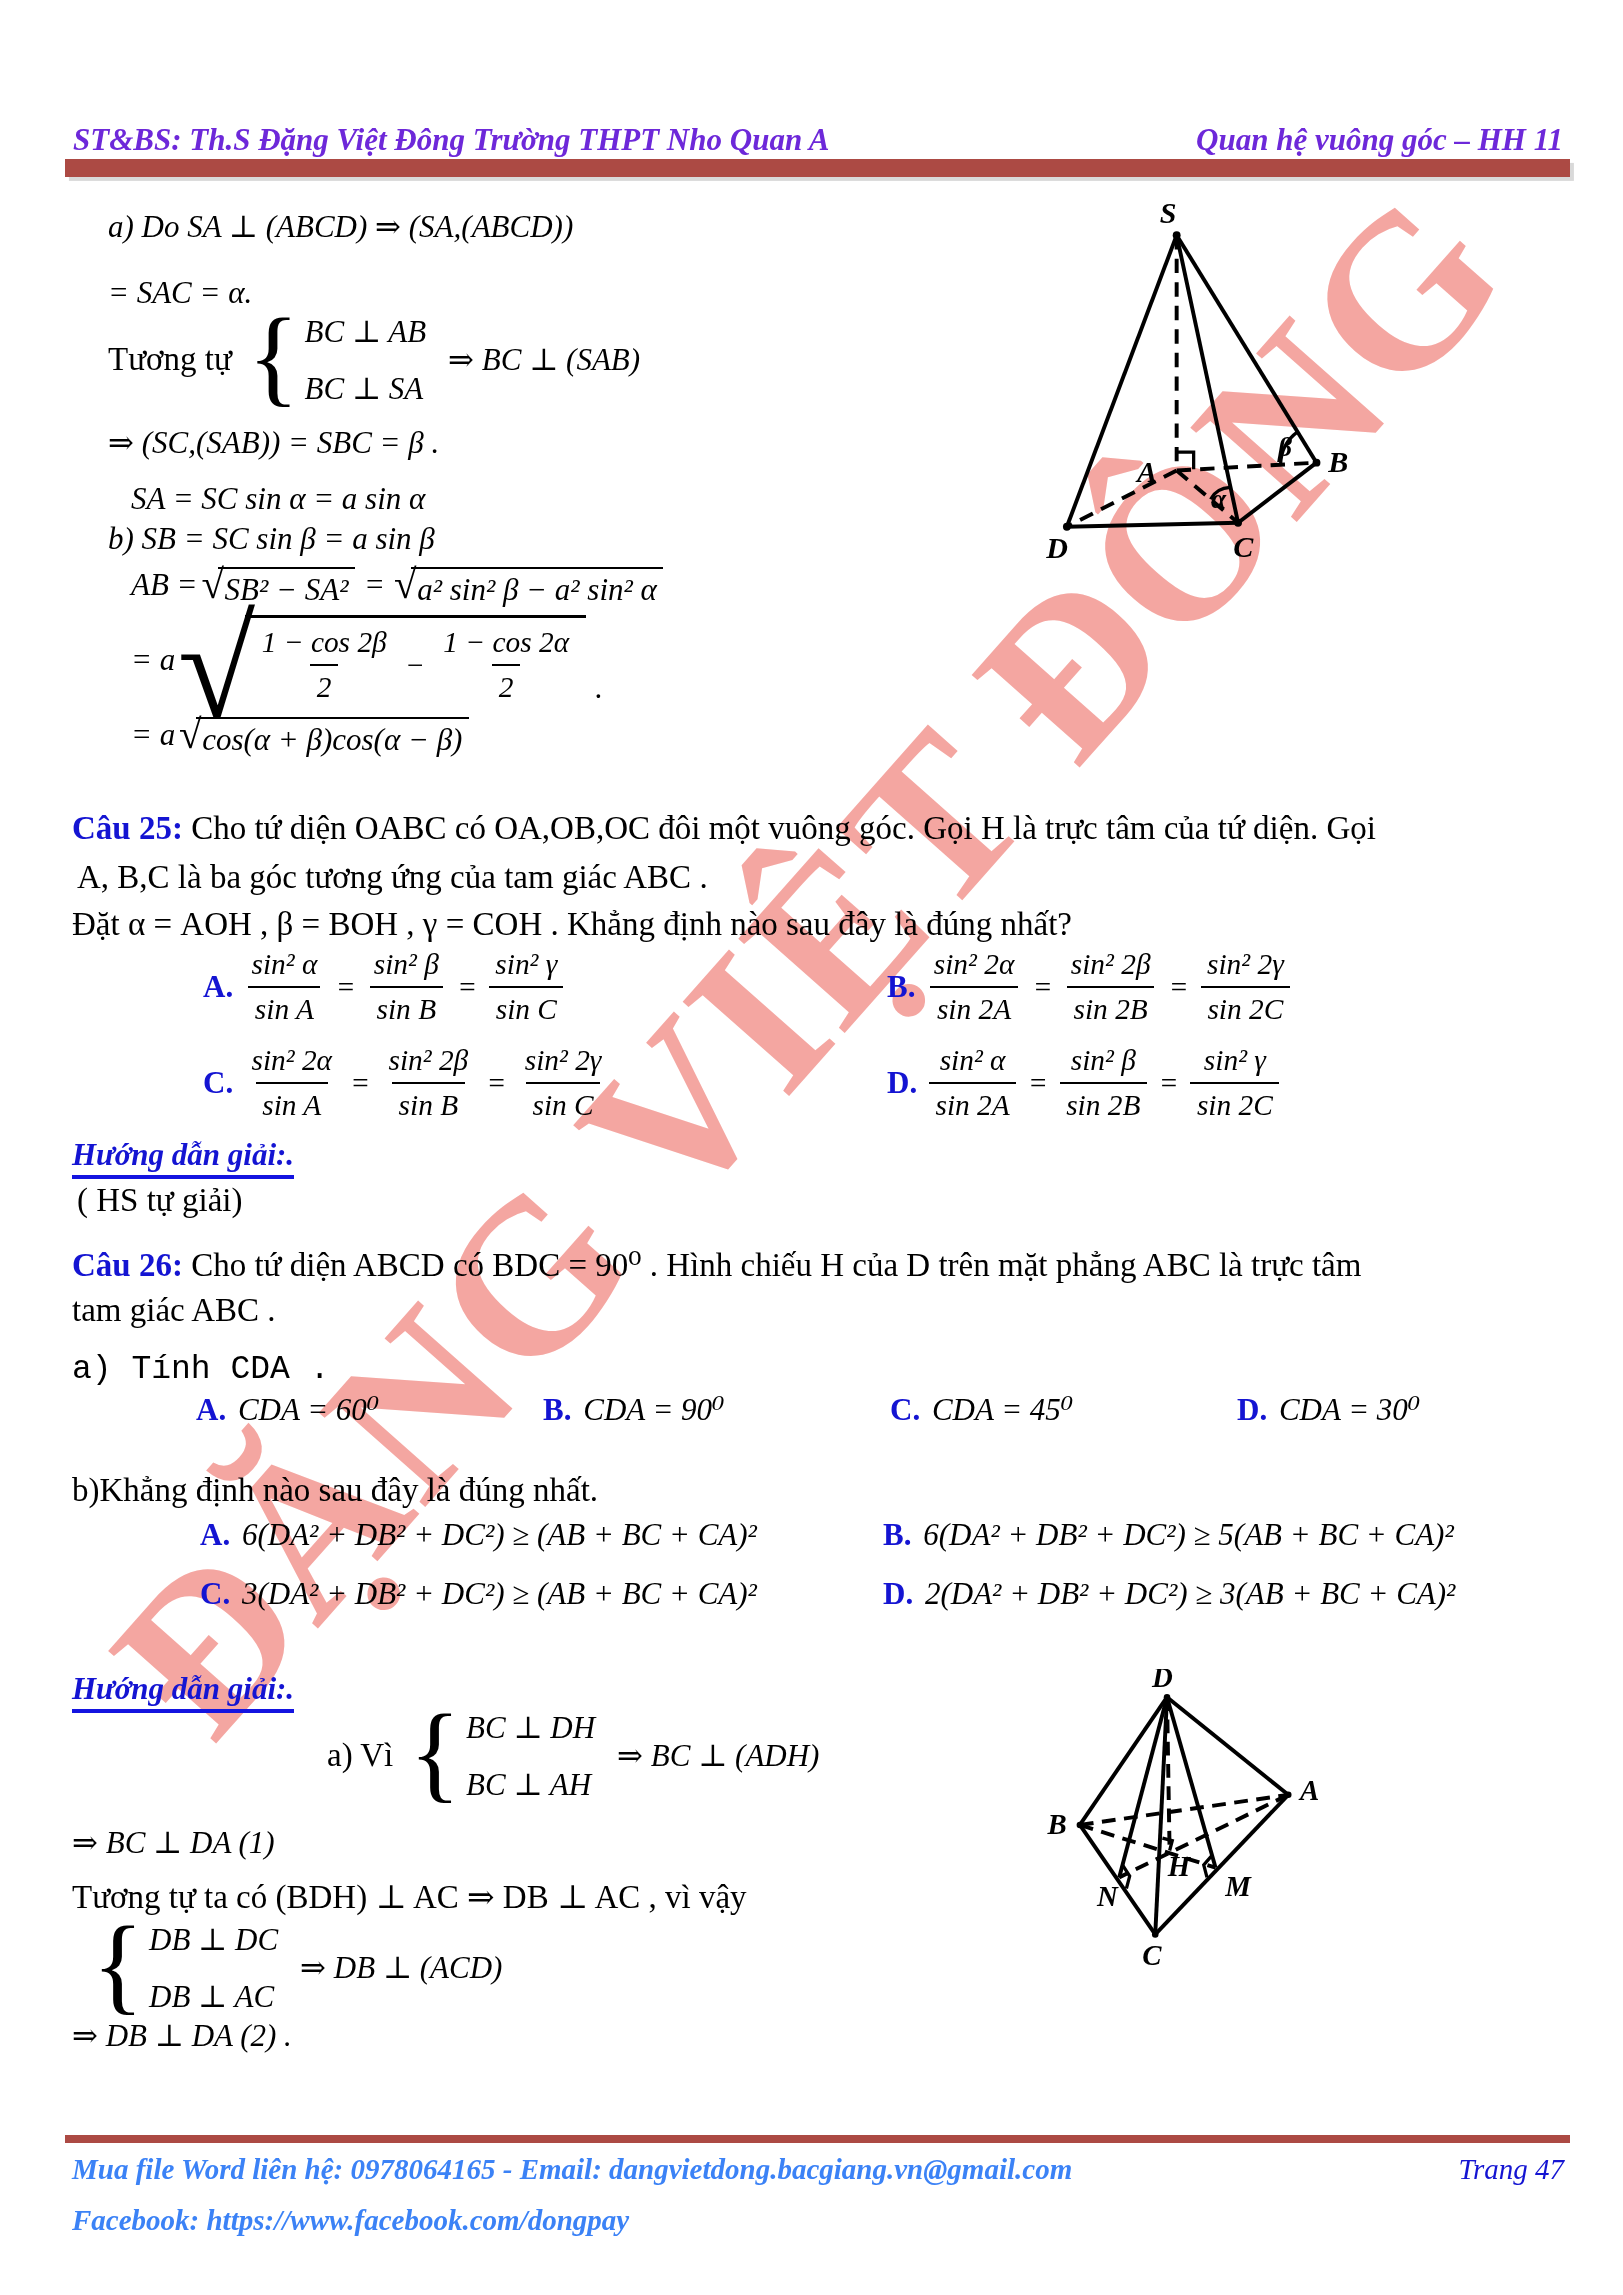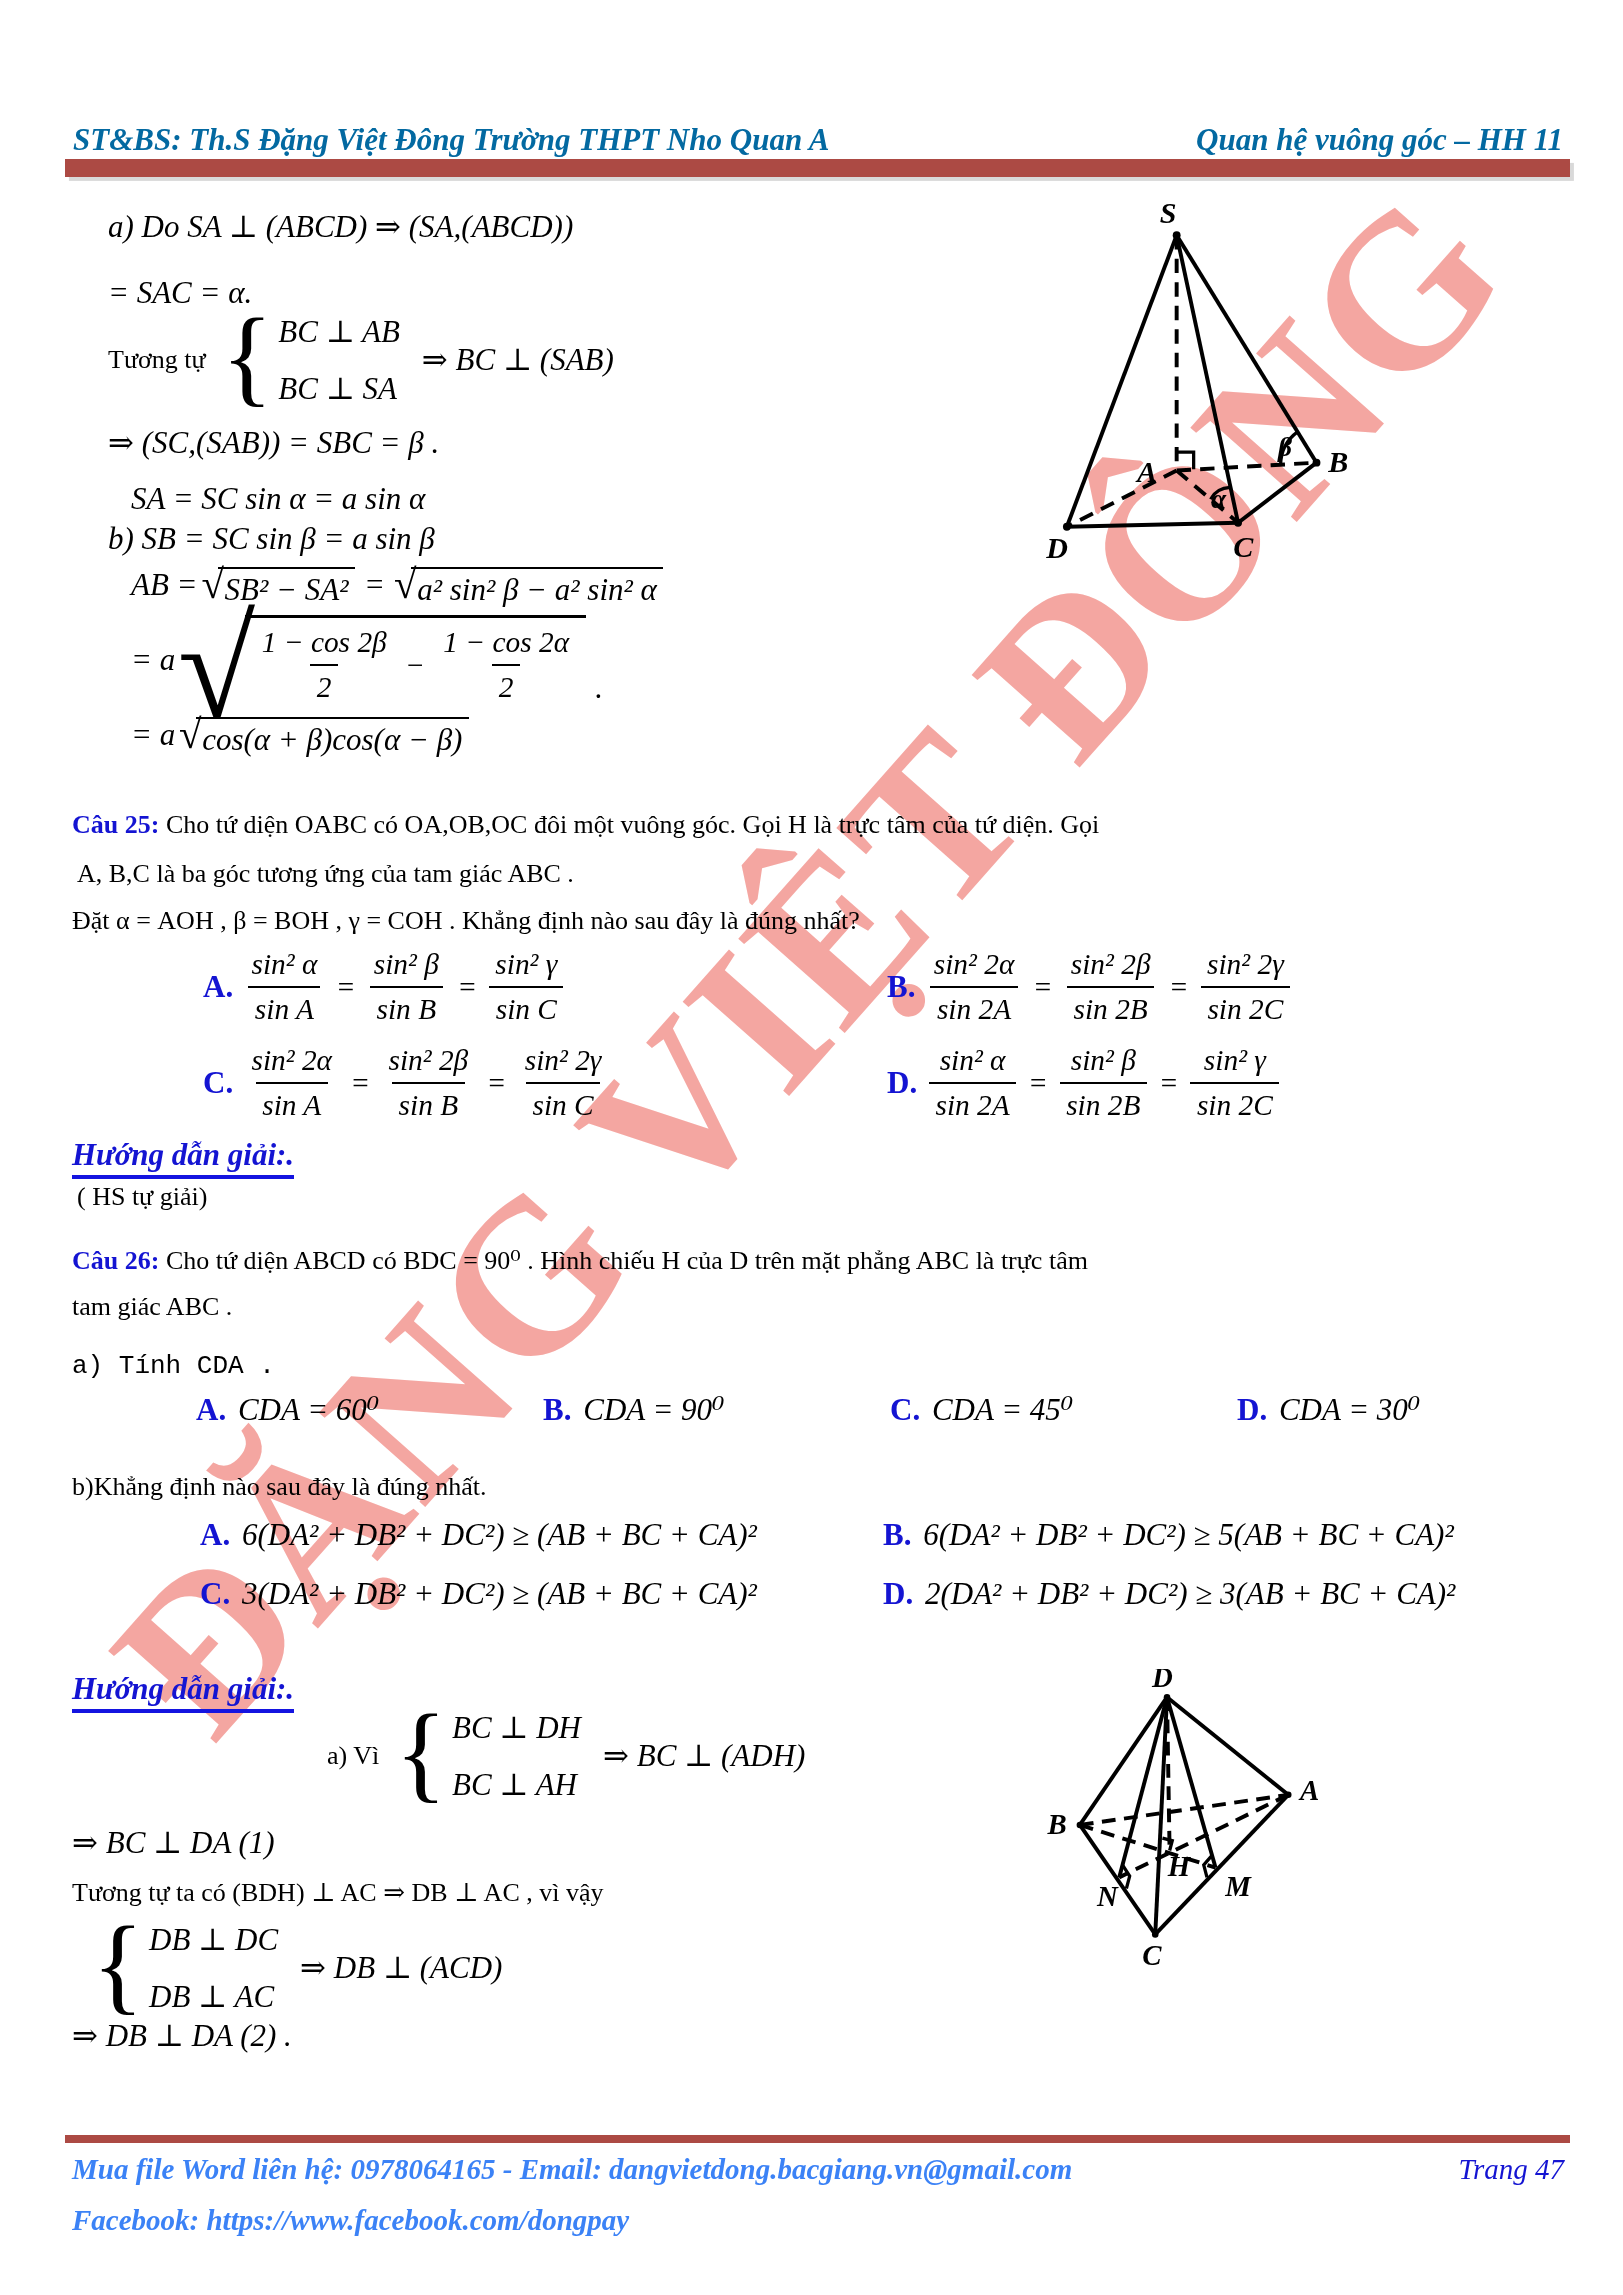--- a/index.html
+++ b/index.html
@@ -1,24 +1,24 @@
 <!DOCTYPE html>
 <html style="font-size:10.5px"><head>
 <meta charset="utf-8">
 <style>
   html,body{margin:0;padding:0;background:#e8e8e8;}
   .page{position:relative;width:1623px;height:2295px;background:#ffffff;overflow:hidden;
         font-family:"Liberation Serif","DejaVu Serif",serif;color:#000;}
   .abs{position:absolute;z-index:2;}
-  .prose{font-size:26px;}
+  .prose{font-size:33px;}
   .math{font-size:31px;font-style:italic;}
   .blue{color:#1414d2;}
   .bold{font-weight:bold;}
   .nowrap{white-space:nowrap;}
-  .hdr{font-size:31px;font-weight:bold;font-style:italic;color:#0369a1;white-space:nowrap;}
+  .hdr{font-size:31px;font-weight:bold;font-style:italic;color:#6d28d9;white-space:nowrap;}
   .bar{background:#ac4a44;box-shadow:3.9px 3.9px 0 #d9d9d9;}
   .footbar{background:#ac4a44;}
   .foot{font-size:29px;font-weight:bold;font-style:italic;color:#3b82f6;white-space:nowrap;}
   .footpage{font-size:29px;font-style:italic;color:#1414d2;font-weight:normal;}
   .hdg{font-size:31px;font-weight:bold;font-style:italic;color:#1414d2;
        border-bottom:4.6px solid #1414e0;padding-bottom:2px;display:inline-block;}
   .optlab{font-size:31px;font-weight:bold;color:#1414d2;font-style:normal;margin-right:11.8px;}
   
   .fracline{display:inline-flex;align-items:center;}
   .frac{display:inline-flex;flex-direction:column;align-items:center;font-style:italic;font-size:29.4px;}

